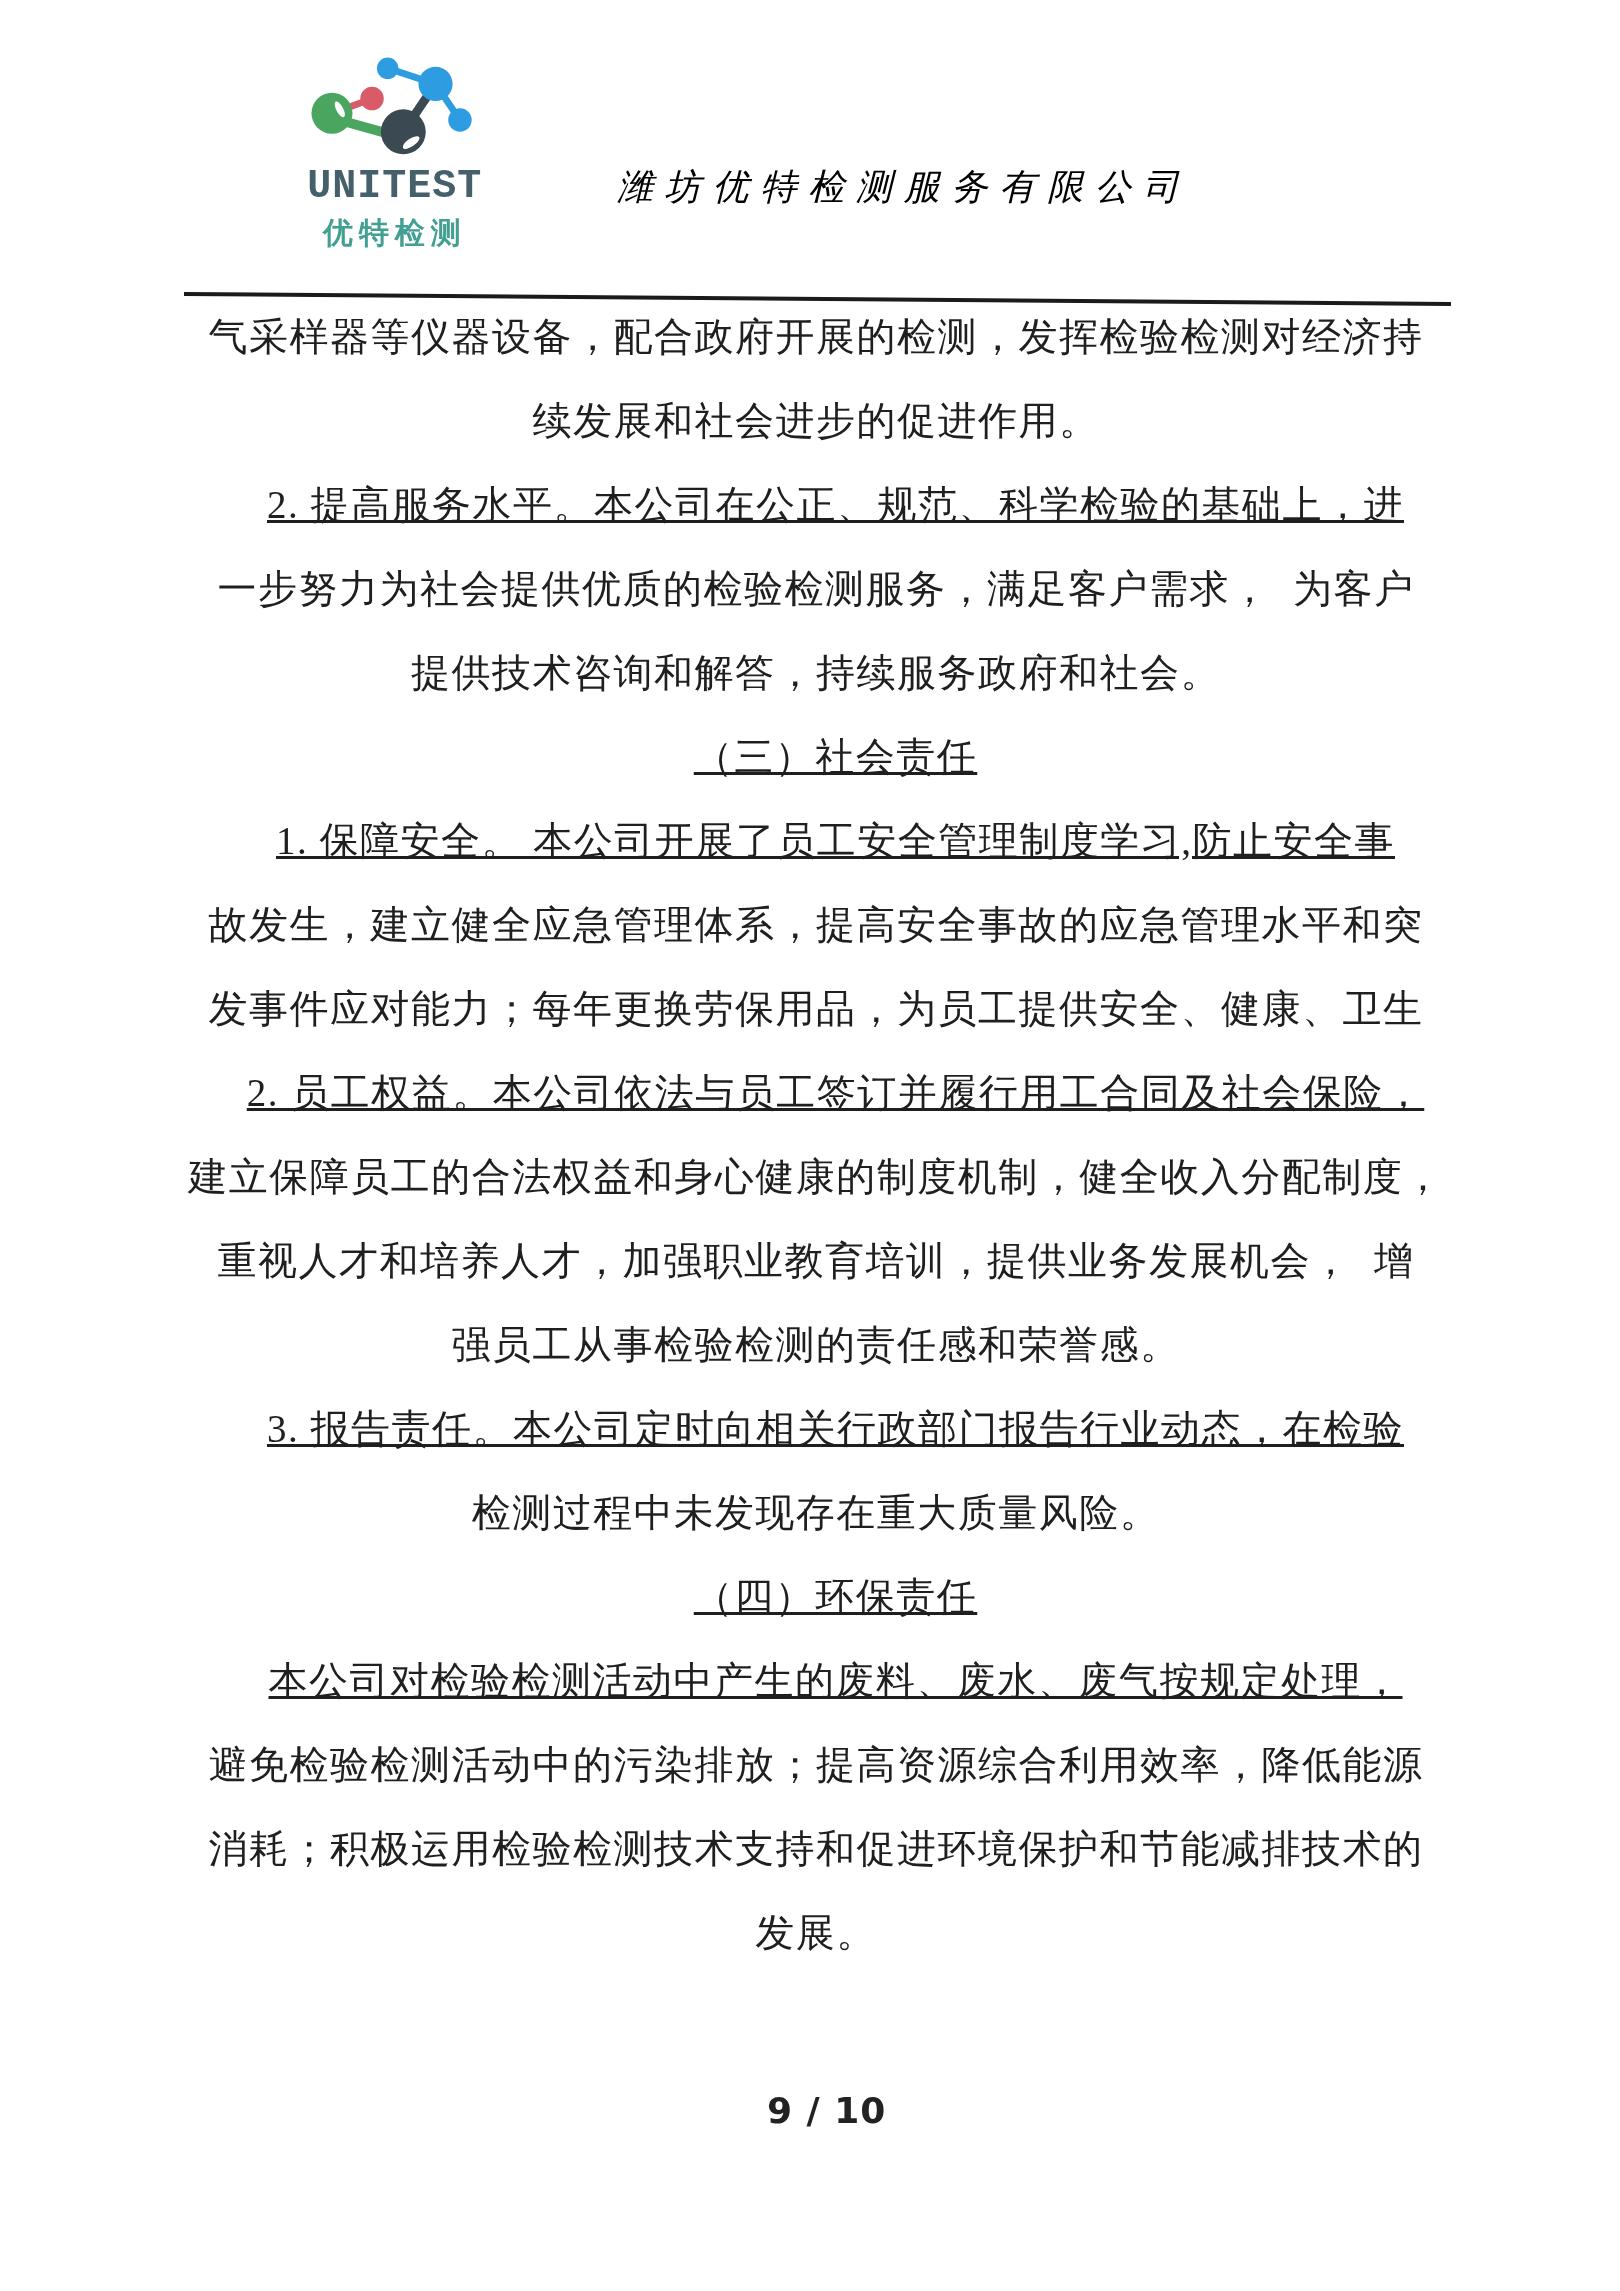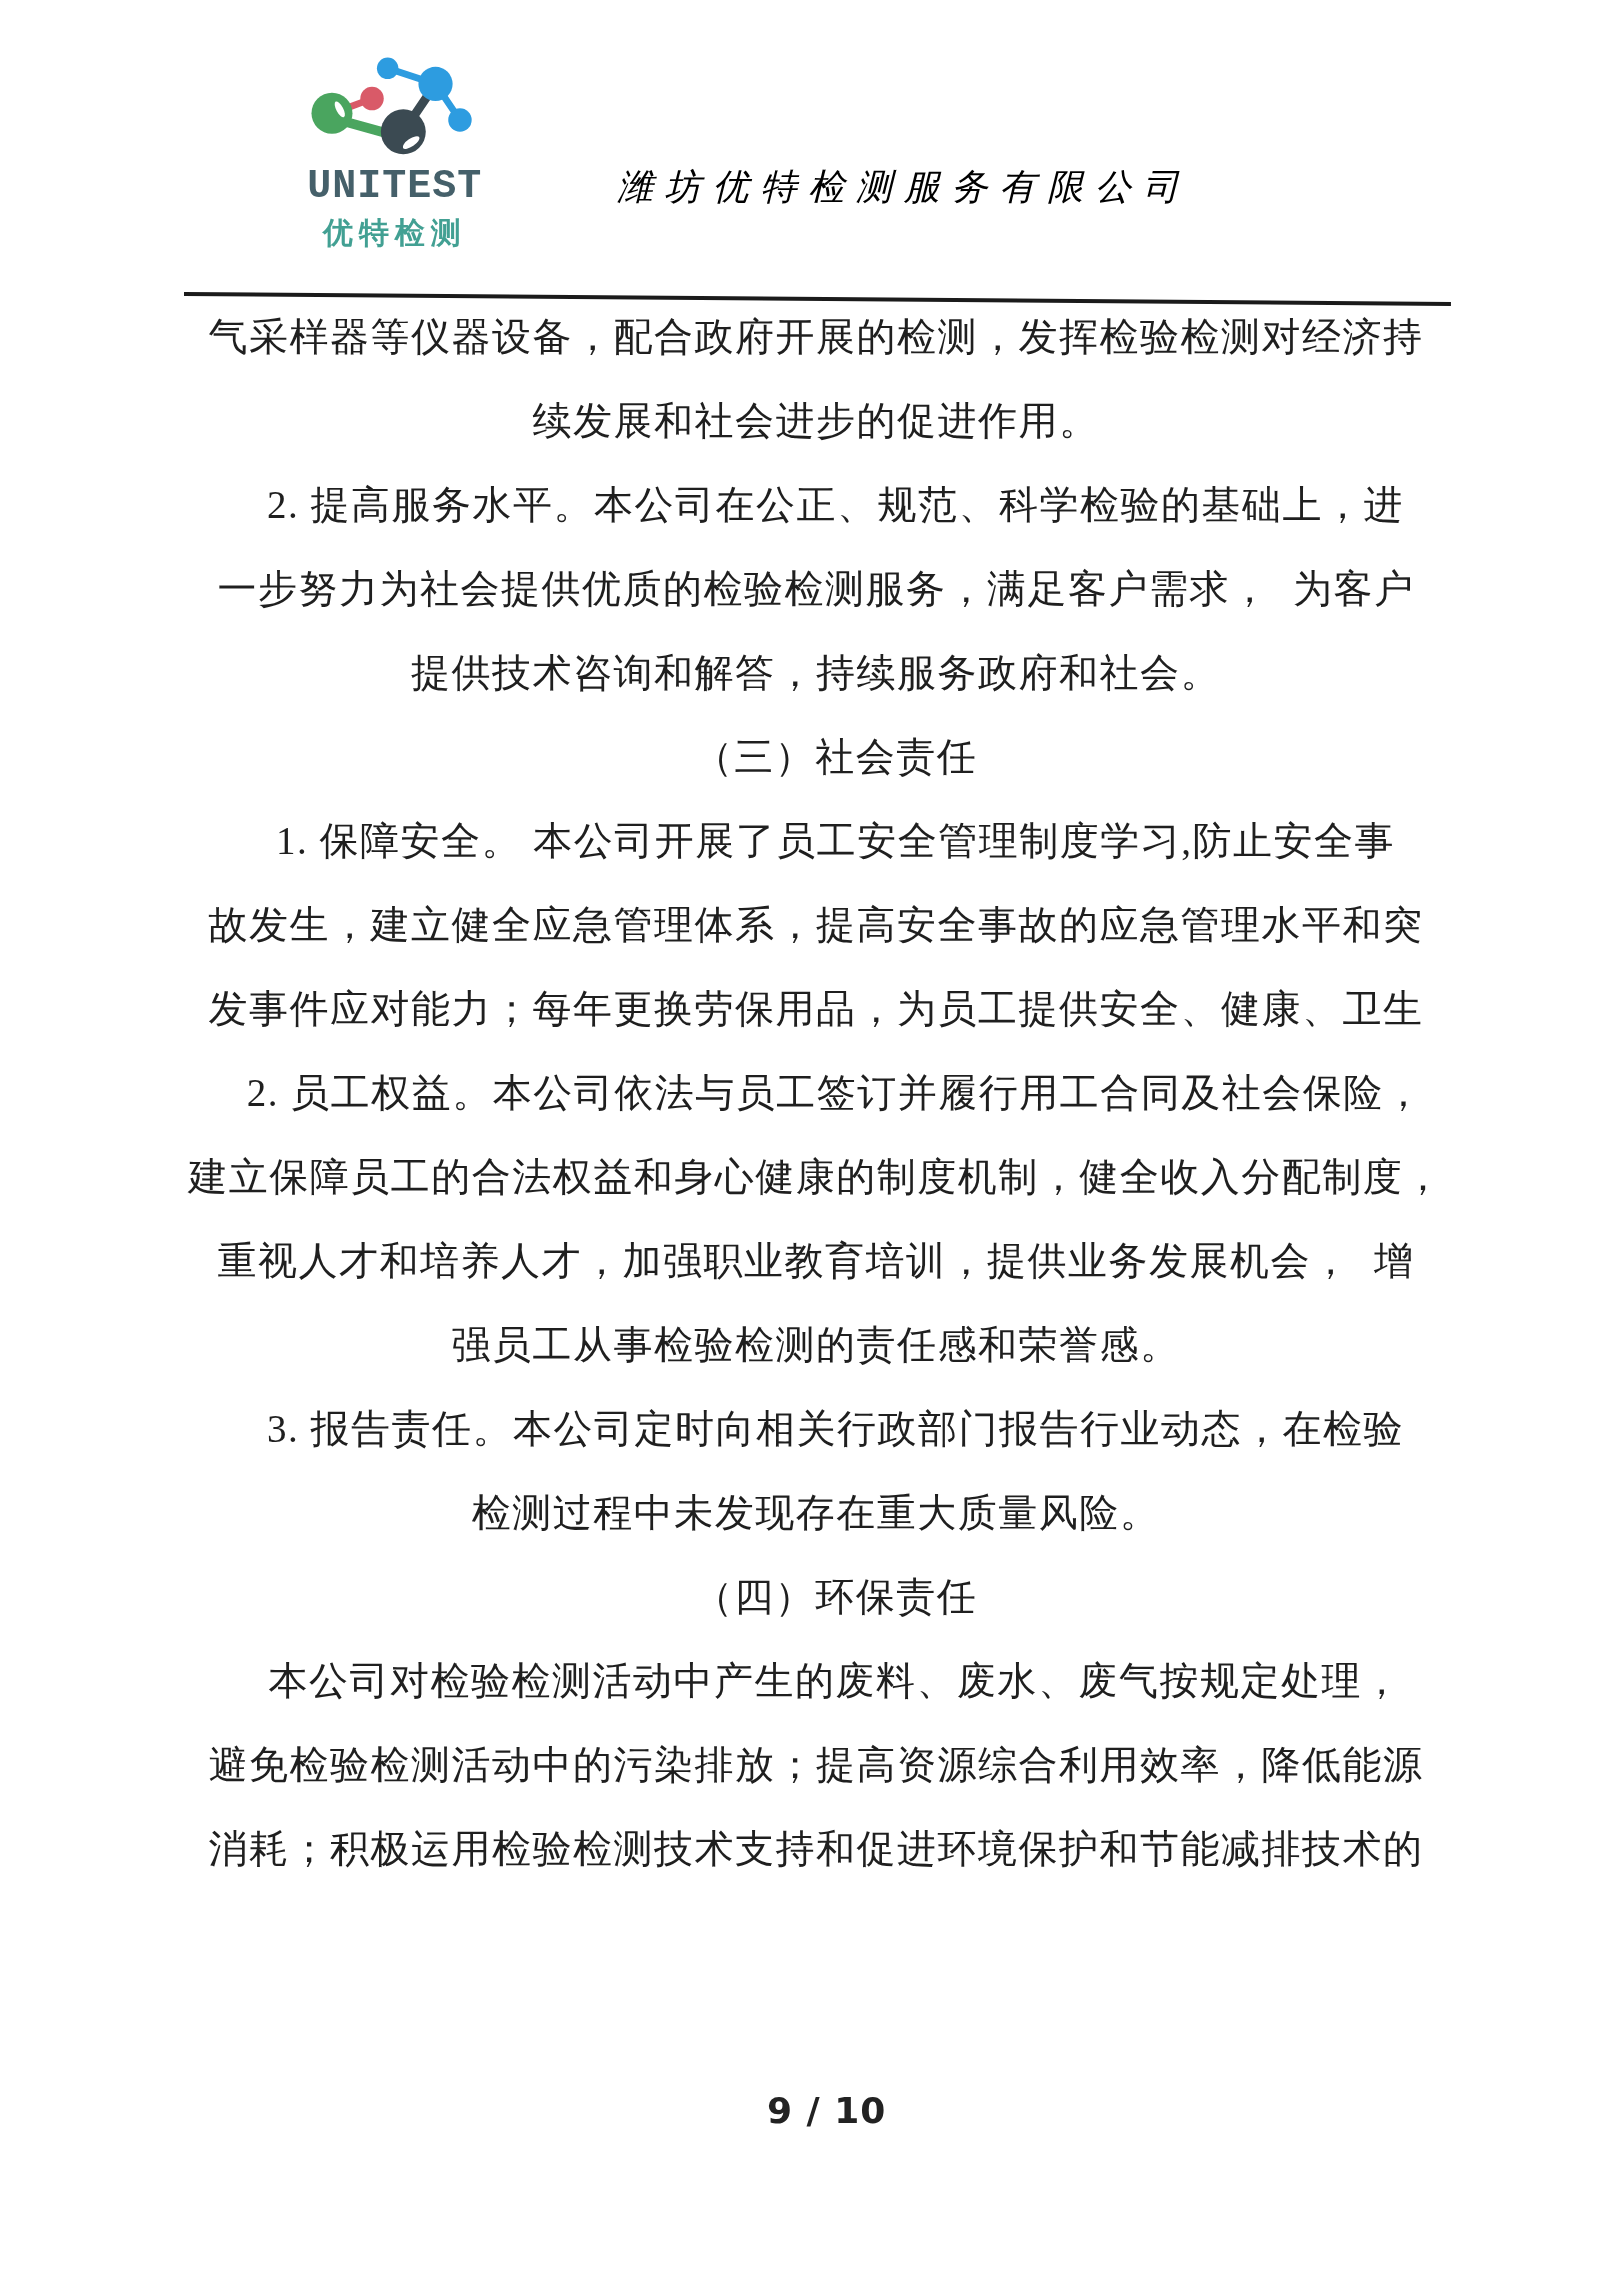--- a/index.html
+++ b/index.html
@@ -46,21 +46,21 @@
 
   
   .doc-body {
     position: absolute; left: 179px; top: 295px; width: 1274px;
   }
   .text-line {
     height: 84px; line-height: 84px;
     font-size: 39px; letter-spacing: 1.5px;
     white-space: pre; color: #1f1f1f; text-align: center;
   }
-  .text-line.indent { padding-left: 39px; }
+  .text-line.indent { padding-left: 39px; text-decoration: underline; }
 
   
   .page-number {
     position: absolute; left: 767px; top: 2090px;
     font-family: "DejaVu Sans", sans-serif;
     font-size: 36px; font-weight: 700; letter-spacing: 1px;
     color: #222222; white-space: nowrap;
   }
 </style>
 </head>
@@ -111,20 +111,21 @@
       <div class="text-line indent">2. 员工权益。本公司依法与员工签订并履行用工合同及社会保险，</div>
       <div class="text-line">建立保障员工的合法权益和身心健康的制度机制，健全收入分配制度，</div>
       <div class="text-line">重视人才和培养人才，加强职业教育培训，提供业务发展机会，  增</div>
       <div class="text-line">强员工从事检验检测的责任感和荣誉感。</div>
       <div class="text-line indent">3. 报告责任。本公司定时向相关行政部门报告行业动态，在检验</div>
       <div class="text-line">检测过程中未发现存在重大质量风险。</div>
       <div class="text-line indent">（四）环保责任</div>
       <div class="text-line indent">本公司对检验检测活动中产生的废料、废水、废气按规定处理，</div>
       <div class="text-line">避免检验检测活动中的污染排放；提高资源综合利用效率，降低能源</div>
       <div class="text-line">消耗；积极运用检验检测技术支持和促进环境保护和节能减排技术的</div>
+      <div class="text-line">发展。</div>
     </main>
 
   <footer>
     <div class="page-number">9 / 10</div>
   </footer>
 
 </div>
 
 
 </body></html>

